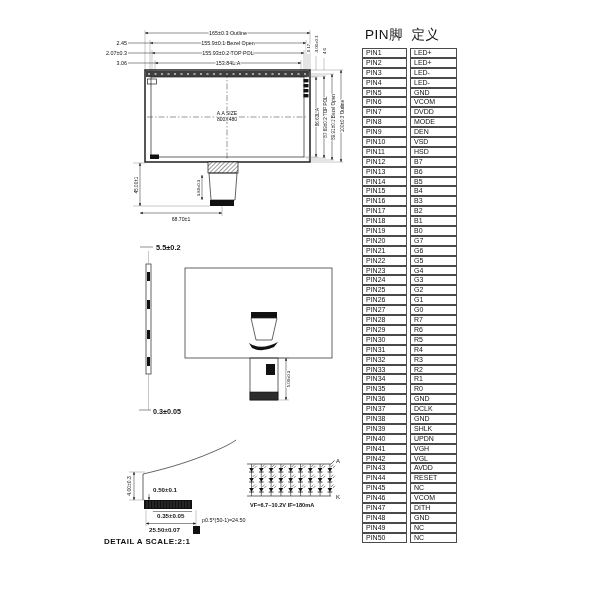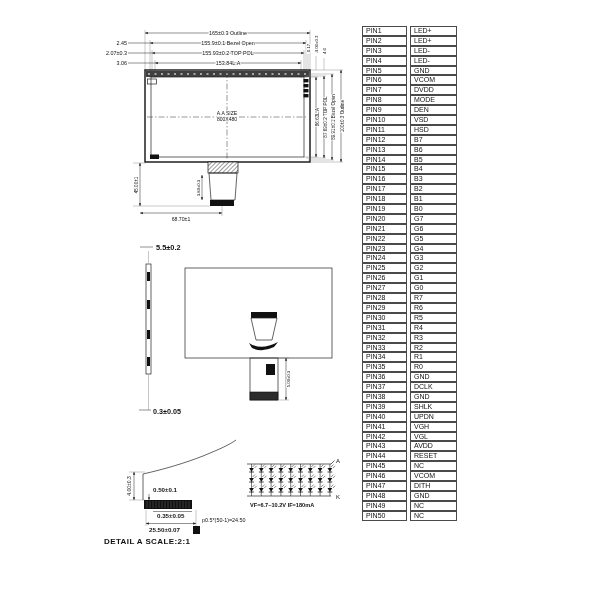--- a/index.html
+++ b/index.html
@@ -365,20 +365,21 @@
             <line x1="332.9" y1="488" x2="335.09999999999997" y2="485.8" stroke="#111" stroke-width="0.5"></line>
           </g>
         </g>
     <text class="t" x="336" y="462.5" font-size="6">A</text>
     <text class="t" x="336" y="499" font-size="6">K</text>
     <text class="t b" x="250" y="507" font-size="5.6">VF=6.7~10.2V  IF=180mA</text>
   </g>
 </svg>
 
 <div class="pin-table">
+  <div class="pin-header">PIN脚  定义</div>
   <div id="pinRows">
         <div class="prow">
           <div class="pcell c1">PIN1</div>
           <div class="pcell c2">LED+</div>
         </div>
         <div class="prow">
           <div class="pcell c1">PIN2</div>
           <div class="pcell c2">LED+</div>
         </div>
         <div class="prow">

